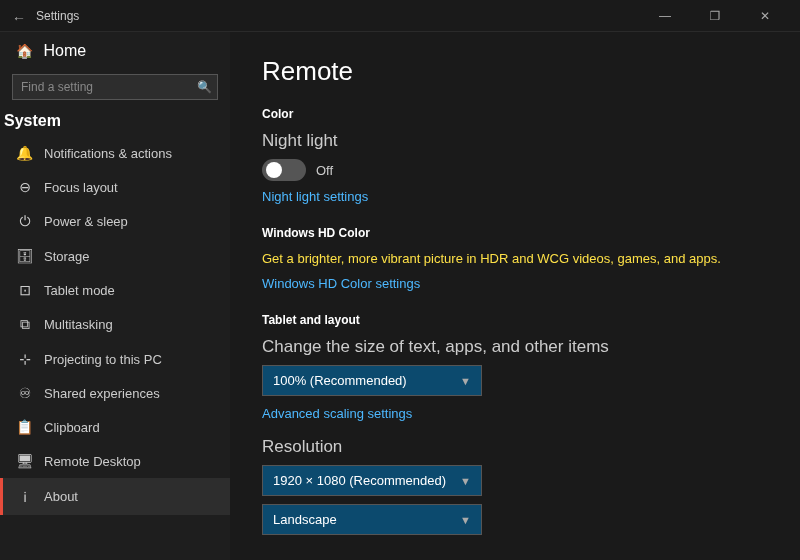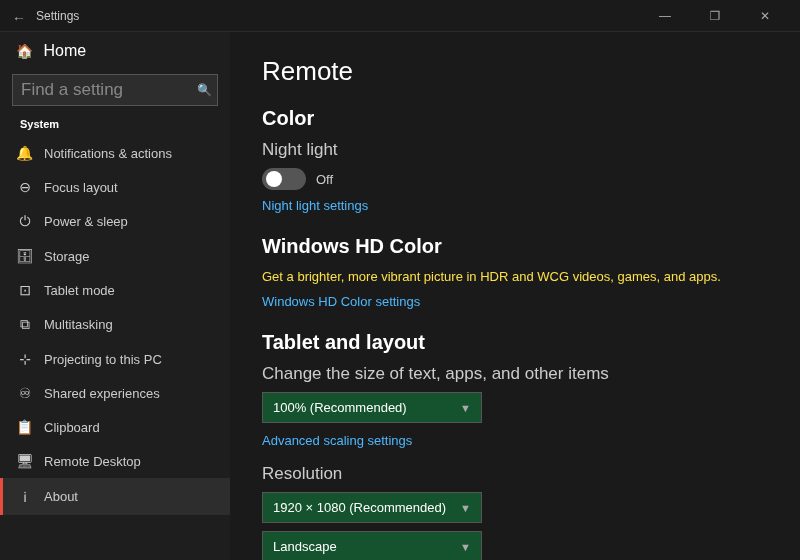--- a/index.html
+++ b/index.html
@@ -78,38 +78,38 @@
     .search-box {
       margin: 4px 12px 8px 12px;
       position: relative;
     }
     .search-box input {
       width: 100%;
       background: #2d2d2d;
       border: 1px solid #555;
       color: #eab308;
       padding: 5px 28px 5px 8px;
-      font-size: 17px;
+      font-size: 12px;
       outline: none;
     }
     .search-box input::placeholder { color: #888; }
     .search-icon {
       position: absolute;
       right: 6px;
       top: 50%;
       transform: translateY(-50%);
       color: #888;
       font-size: 12px;
     }
 
     .sidebar-section-label {
-      font-size: 11px;
+      font-size: 16px;
       font-weight: 600;
       color: #fff;
-      padding: 4px 16px 6px 20px;
+      padding: 4px 16px 6px 4px;
       margin-top: 0;
     }
 
     .sidebar-item {
       display: flex;
       align-items: center;
       padding: 9px 16px;
       cursor: pointer;
       color: #ccc;
       font-size: 13px;
@@ -135,21 +135,21 @@
     }
 
     .page-title {
       font-size: 26px;
       font-weight: 300;
       color: #fff;
       margin-bottom: 20px;
     }
 
     .section-title {
-      font-size: 20px;
+      font-size: 12px;
       font-weight: 600;
       color: #fff;
       margin-bottom: 10px;
       margin-top: 6px;
     }
 
     .setting-label {
       font-size: 17px;
       color: #ccc;
       margin-bottom: 8px;
@@ -206,21 +206,21 @@
       color: #fde047;
       margin-bottom: 6px;
       max-width: 460px;
       line-height: 1.4;
     }
 
     .dropdown {
       display: flex;
       align-items: center;
       justify-content: space-between;
-      background: #14532d;
+      background: #0c4a6e;
       border: 1px solid #555;
       color: #fff;
       padding: 7px 10px;
       font-size: 13px;
       width: 220px;
       cursor: pointer;
       margin-bottom: 8px;
     }
     .dropdown-arrow { color: #aaa; font-size: 11px; }
   </style>

